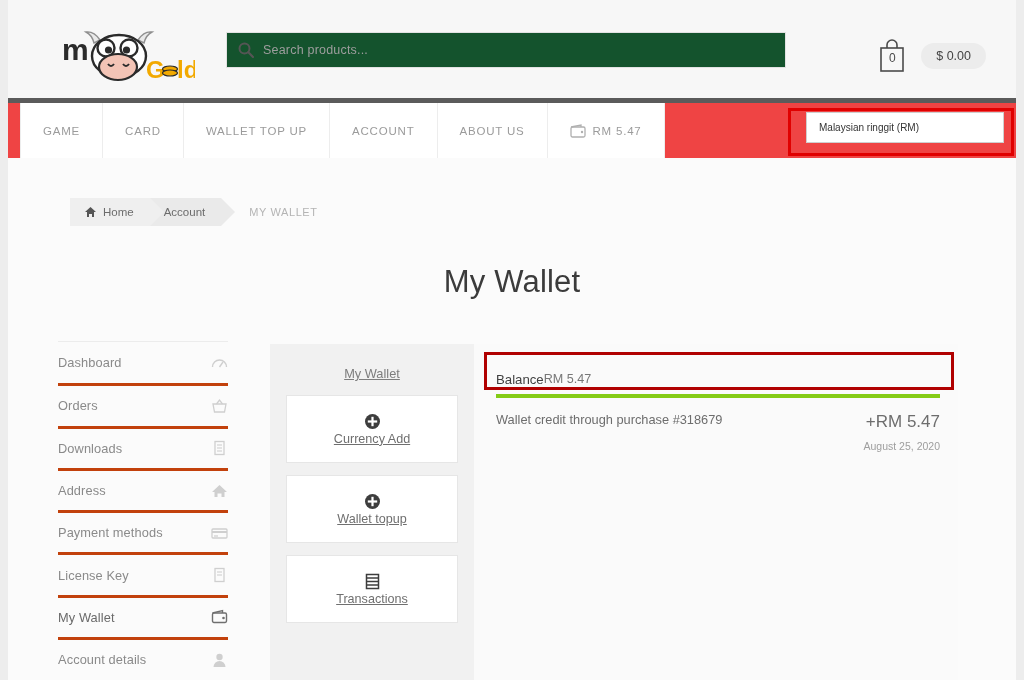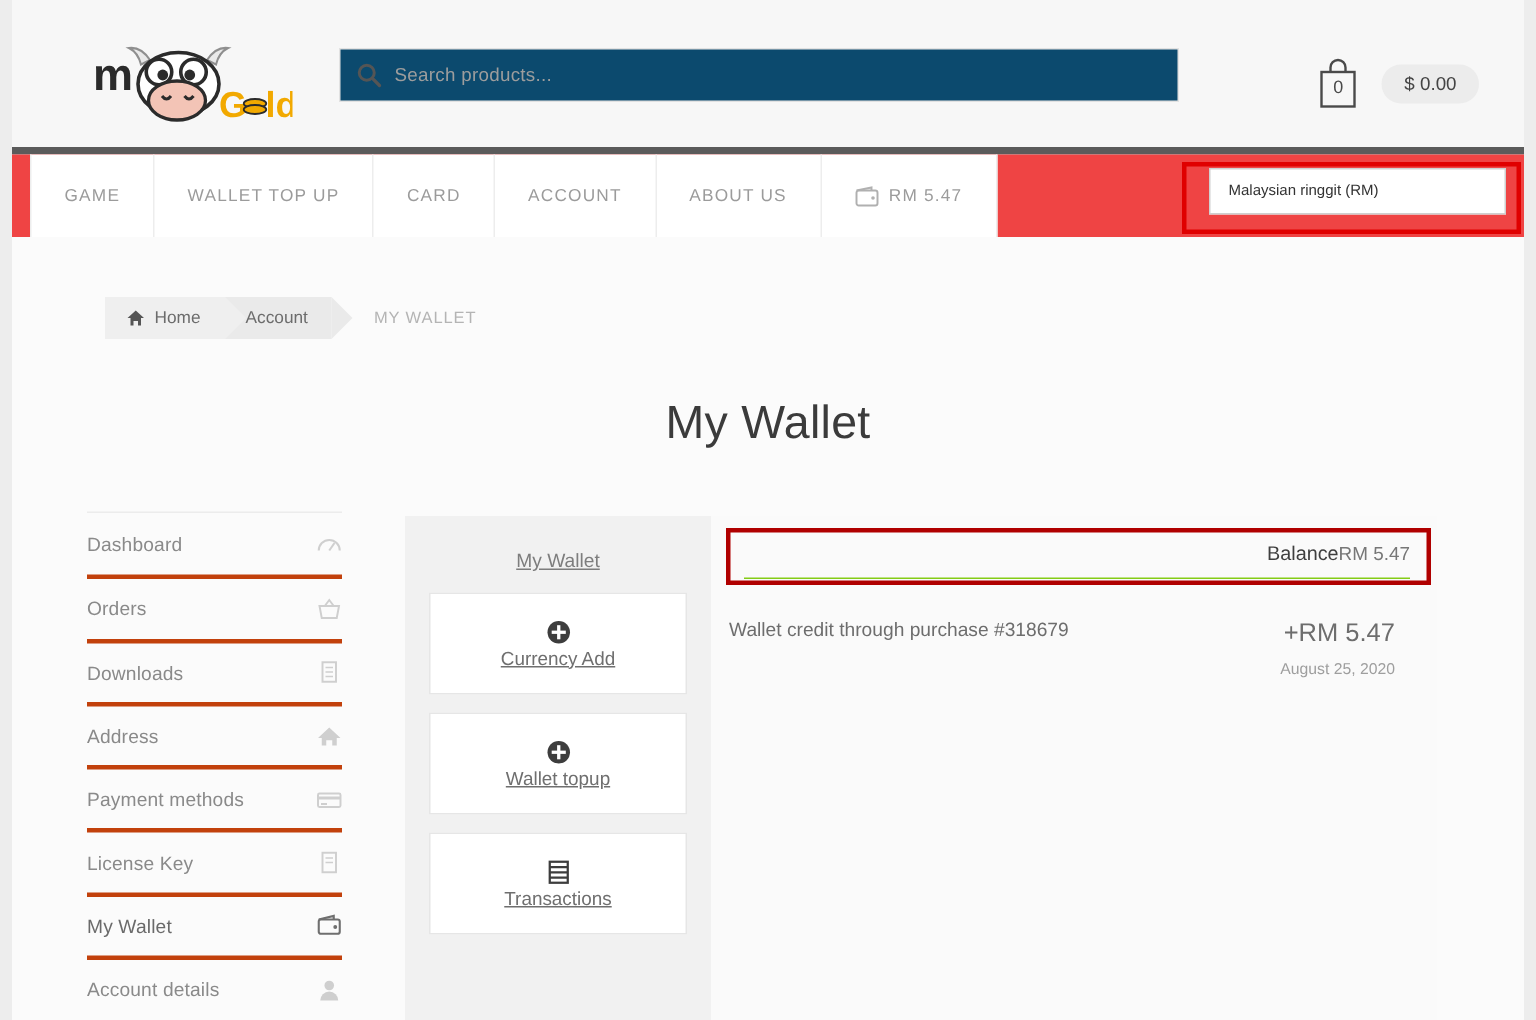--- a/index.html
+++ b/index.html
@@ -22,21 +22,21 @@
     position: absolute; left: 8px; top: 0; width: 1008px; height: 98px;
     background: #f7f7f7;
   }
   .header-inner { position: relative; width: 100%; height: 100%; }
 
   .logo { position: absolute; left: 52px; top: 26px; width: 135px; height: 62px; }
   .logo svg { display:block; }
 
   .search-box {
     position: absolute; left: 218px; top: 32px; width: 560px; height: 36px;
-    background: #0c4a6e; border: 1px solid #e2e2e2;
+    background: #14532d; border: 1px solid #e2e2e2;
     display: flex; align-items: center; padding: 0 10px;
   }
   .search-icon { width: 18px; height: 18px; flex: none; margin-right: 8px; color: #555; }
   .search-input {
     border: 0; outline: none; background: transparent;
     font-family: "Liberation Sans", sans-serif; font-size: 12.5px; color: #9a9a9a;
     width: 100%; letter-spacing: .2px;
   }
   .search-input::placeholder { color: #9d9d9d; }
 
@@ -133,32 +133,32 @@
     background: #fff; border: 1px solid #e6e6e6; height: 68px; margin-bottom: 12px;
     display: flex; flex-direction: column; align-items: center; justify-content: center;
     gap: 2px; cursor: pointer;
   }
   .wallet-card-icon { width: 17px; height: 17px; color: #3d3d3d; }
   .wallet-card-label { font-size: 12.6px; color: #6f6f6f; text-decoration: underline; text-align: center; }
 
   
   .wallet-main { position: absolute; left: 466px; top: 186px; width: 484px; height: 450px; background: #fafafa; }
   .balance-row {
-    position: absolute; left: 22px; top: 8px; width: 444px; height: 34px;
-    display: flex; align-items: center; justify-content: flex-end;
-    border-bottom: 1px solid #84cc16;
+    position: absolute; left: 22px; top: 20px; width: 444px; height: 34px;
+    display: flex; align-items: center; justify-content: flex-start;
+    border-bottom: 4px solid #84cc16;
   }
   .balance-label { font-size: 13.2px; color: #3f3f3f; }
   .balance-value { font-size: 12.6px; color: #777; }
   .redbox-balance {
     position: absolute; left: 484px; top: 352px; width: 470px; height: 38px;
     border: 3px solid #b00000; pointer-events: none;
   }
 
-  .txn { position: absolute; left: 12px; top: 68px; width: 444px; }
+  .txn { position: absolute; left: 22px; top: 68px; width: 444px; }
   .txn-top { display: flex; align-items: flex-start; justify-content: space-between; }
   .txn-title { font-size: 12.8px; color: #6d6d6d; }
   .txn-amount { font-size: 17px; color: #6d6d6d; white-space: nowrap; }
   .txn-date { font-size: 10.5px; color: #9e9e9e; margin-top: 8px; text-align: right; }
 </style>
 </head>
 <body>
 
 <div class="page">
   <div class="shell"></div>
@@ -218,24 +218,24 @@
   </div>
 
   <div class="divider"></div>
 
   <div class="navbar">
     <div class="nav-items">
       <div class="nav-item">
         <span>GAME</span>
       </div>
       <div class="nav-item">
+        <span>CARD</span>
+      </div>
+      <div class="nav-item">
         <span>WALLET TOP UP</span>
-      </div>
-      <div class="nav-item">
-        <span>CARD</span>
       </div>
       <div class="nav-item">
         <span>ACCOUNT</span>
       </div>
       <div class="nav-item">
         <span>ABOUT US</span>
       </div>
       <div class="nav-item">
         <span class="nav-wallet-icon">
           <svg viewBox="0 0 16 14" width="16" height="14" aria-hidden="true">

